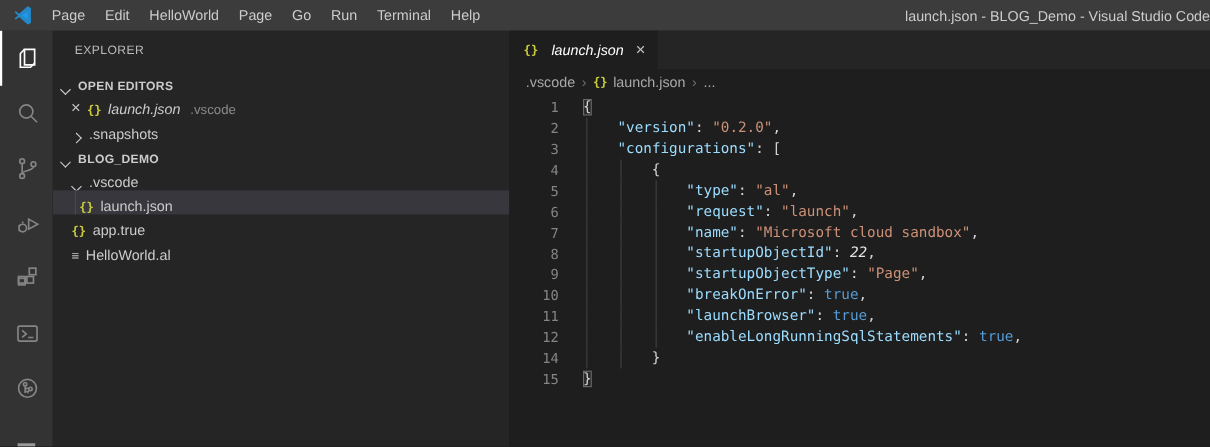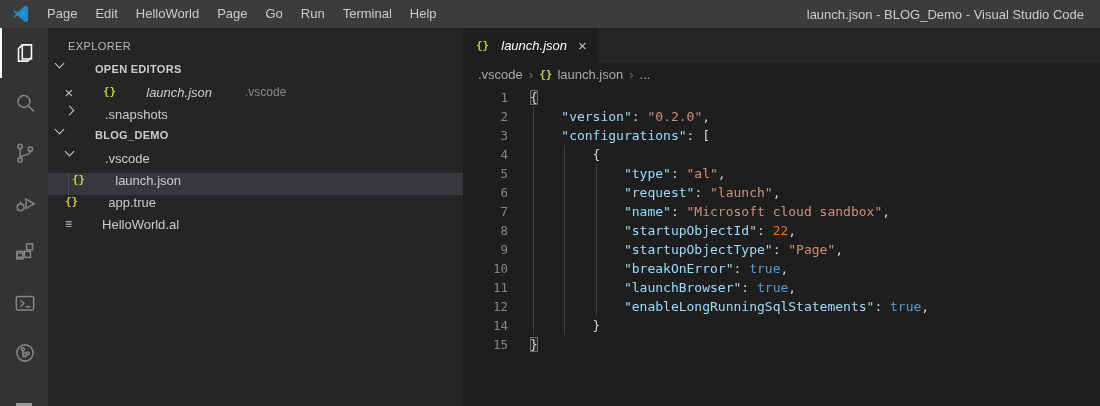--- a/index.html
+++ b/index.html
@@ -5,39 +5,39 @@
   * { box-sizing: border-box; margin: 0; padding: 0; }
   html,body { width:1100px; height:406px; overflow:hidden; background:#1e1e1e;
               font-family:"Liberation Sans", sans-serif; }
 
   
   .titlebar { height:28px; background:#3c3c3c; display:flex; align-items:center;
               padding-left:8px; color:#cccccc; }
   .logo { width:18px; height:18px; margin:0 8px 0 4px; flex:none; }
   .menus { display:flex; }
   .menu-item { padding:0 9px; font-size:13px; line-height:28px; cursor:default; }
-  .window-title { margin-left:auto; font-size:13px; padding-right:16px; color:#cccccc; white-space:nowrap; }
+  .window-title { margin-left:auto; font-size:13px; padding-right:0; color:#cccccc; white-space:nowrap; }
 
   
   .main { display:flex; height:378px; }
 
   
   .activitybar { width:48px; background:#333333; flex:none; display:flex; flex-direction:column; }
   .ab-item { height:50px; display:flex; align-items:center; justify-content:center;
              border-left:2px solid transparent; cursor:pointer; }
   .ab-item.active { border-left-color:#ffffff; }
   .ab-item svg { stroke:#858585; fill:none; stroke-width:1.4; }
   .ab-item.active svg { stroke:#ffffff; }
   .ab-partial { margin:auto auto 0; width:16px; height:3px; background:#9a9a9a; }
 
   
   .sidebar { width:415px; background:#252526; flex:none; color:#cccccc; overflow:hidden; }
   .sb-title { height:35px; display:flex; align-items:center; padding-left:20px;
               font-size:11px; color:#bbbbbb; letter-spacing:.4px; }
-  .row { height:22px; display:flex; align-items:flex-start; font-size:13px; position:relative; cursor:pointer;gap:24px; }
+  .row { height:22px; display:flex; align-items:flex-end; font-size:13px; position:relative; cursor:pointer; }
   .row.selected { background:#37373d; }
   .section-h { font-weight:700; font-size:11px; letter-spacing:.3px; padding-left:4px; color:#cccccc; }
   .chev { width:7px; height:7px; border-right:1.5px solid #cccccc; border-bottom:1.5px solid #cccccc;
           display:inline-block; flex:none; }
   .chev.down { transform:rotate(45deg); margin:-3px 8px 0 4px; }
   .chev.right { transform:rotate(-45deg); margin:0 8px 0 4px; }
   .oe-row { padding-left:13px; }
   .close-x { width:16px; text-align:center; color:#c5c5c5; font-size:15px; line-height:16px; flex:none; }
   .json-ico { color:#cbcb41; font-weight:700; font-size:11px; margin:0 6px 0 2px;
               font-family:"DejaVu Sans Mono", monospace; flex:none; }
@@ -59,21 +59,21 @@
                  font-size:13px; color:#a9a9a9; gap:6px; flex:none; }
   .bc-item { cursor:pointer; display:flex; align-items:center; gap:5px; }
   .bc-sep { color:#6e6e6e; font-size:13px; }
 
   .code { flex:1; position:relative; padding-top:3px;
           font-family:"DejaVu Sans Mono","Liberation Mono",monospace; font-size:13px; }
   .line { display:flex; height:19px; line-height:19px; }
   .ln { width:45px; text-align:right; color:#858585; flex:none; font-size:12.5px; }
   .lc { margin-left:22px; position:relative; white-space:pre; flex:1; color:#d4d4d4; }
   .guide { position:absolute; top:0; bottom:0; width:1px; background:#404040; }
-  .tk-k { color:#9cdcfe; } .tk-s { color:#ce9178; } .tk-n { color:#f97316; }
+  .tk-k { color:#9cdcfe; } .tk-s { color:#ce9178; } .tk-n { color:#e5e5e5;font-style:italic; }
   .tk-w { color:#569cd6; } .tk-p { color:#d4d4d4; }
   .tk-b { color:#d4d4d4; outline:1px solid #6a6a6a; outline-offset:-1px; background:rgba(120,120,120,.12); }
 </style>
 </head>
 <body>
 
 <div class="titlebar">
   <svg class="logo" viewBox="0 0 24 24">
     <path fill="#2489ca" d="M17.5 2.5L7.2 11.6 3.2 8.4l-1.7.9 4.3 4.2-4.3 4.2 1.7.9 4-3.2 10.3 9.1 4-1.9V4.4z" transform="translate(0 -1.5)"></path>
     <path fill="#1f9cf0" d="M17.5 7.2v9.6L11 12z" opacity="0.9"></path>

